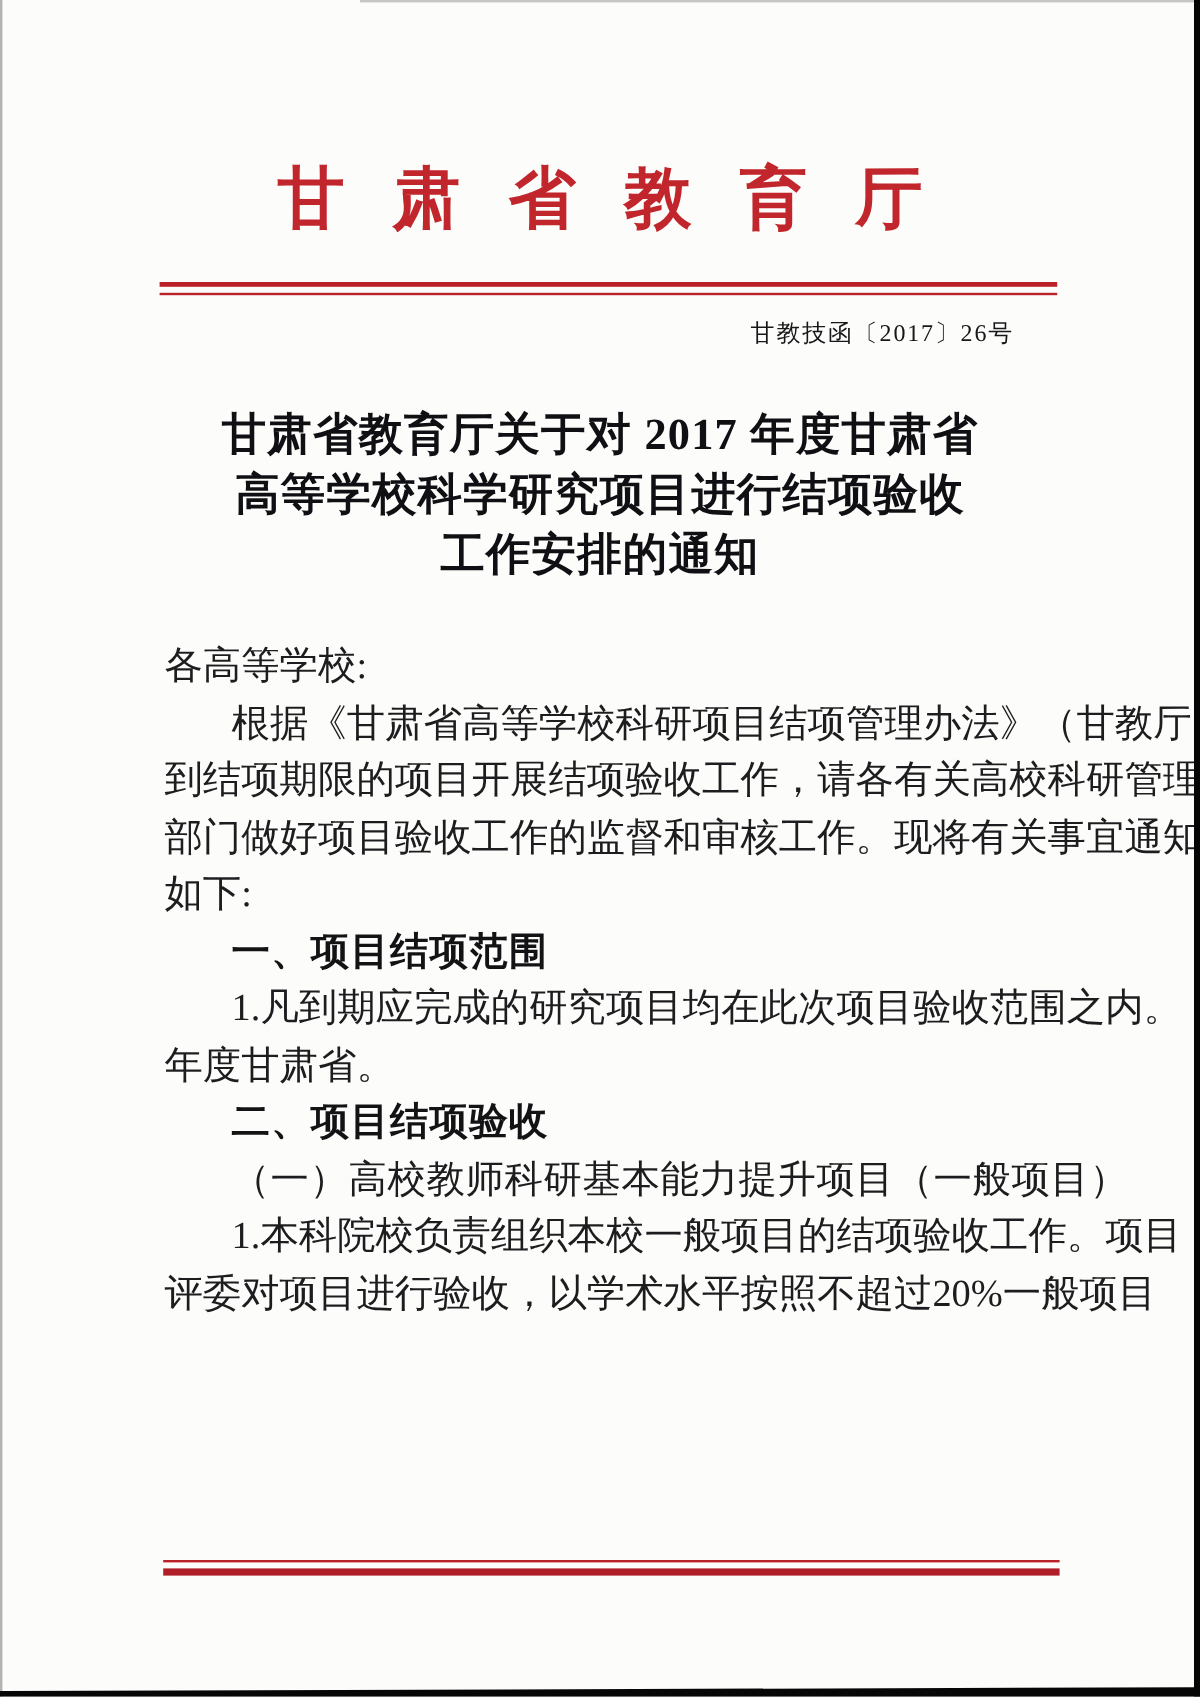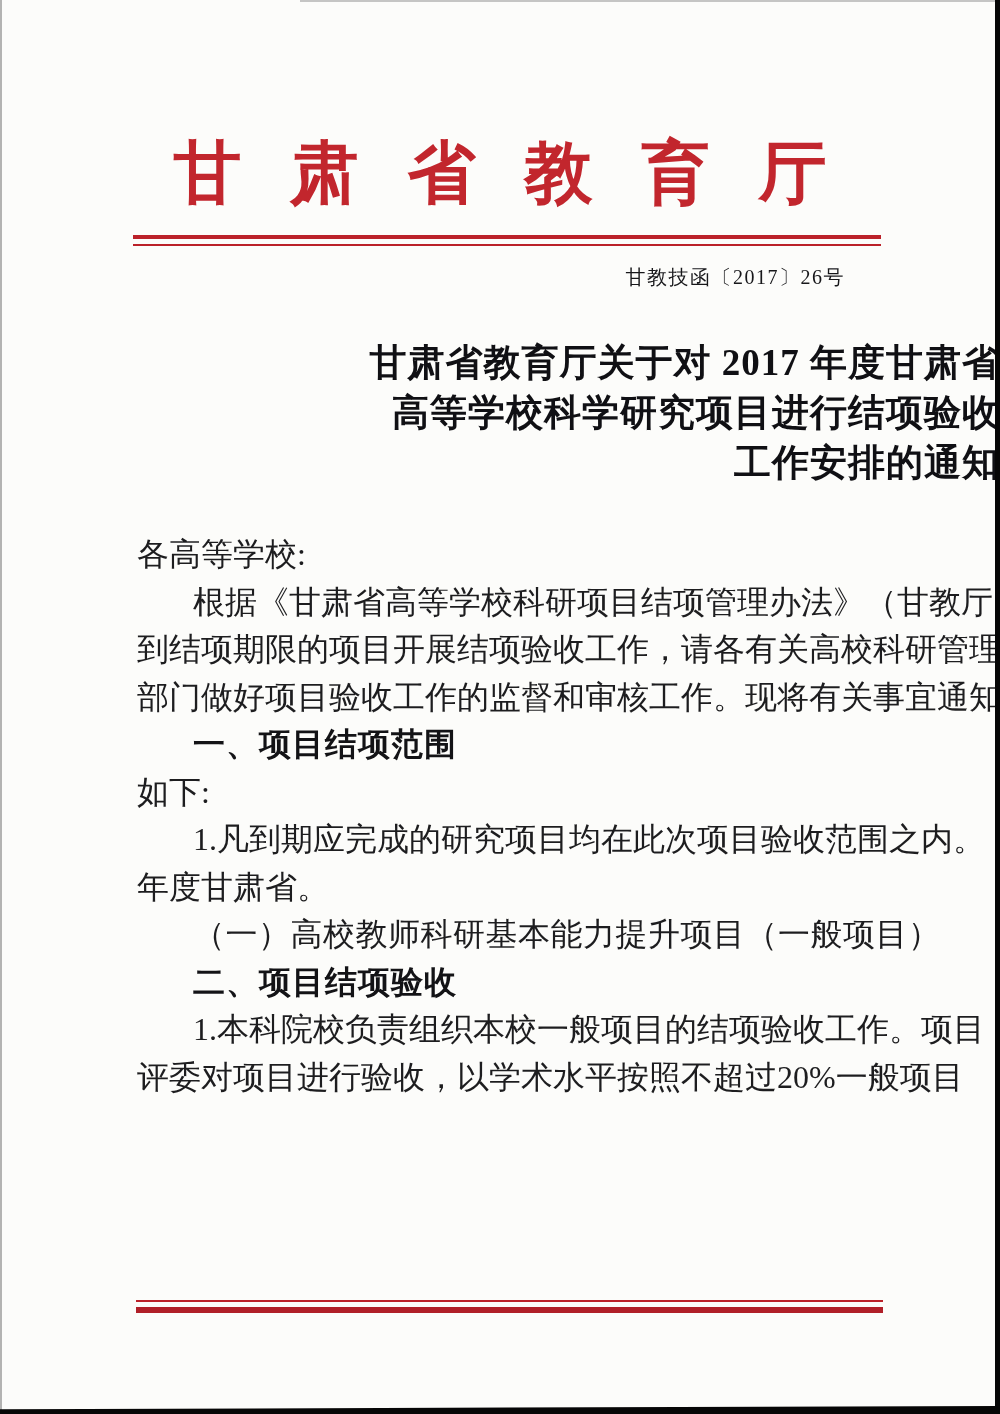--- a/index.html
+++ b/index.html
@@ -9,37 +9,37 @@
     margin:0 auto;
     background:#fcfcfa;
     overflow:hidden;
     font-family:"Liberation Serif","DejaVu Serif",serif;
     color:#1d1d1f;
   }
   
   .agency{
     position:absolute;top:128px;left:0;width:100%;
     text-align:center;white-space:nowrap;
-    color:#c2262d;font-size:68px;font-weight:700;
+    color:#c2262d;font-size:56px;font-weight:700;
     letter-spacing:0.72em;text-indent:0.72em;
   }
   .rule{position:absolute;left:133px;width:748px;background:#bb2129;}
   .rule-head-thick{top:235px;height:4px;}
   .rule-head-thin{top:244px;height:2px;}
   .rule-foot-thin{top:1300px;height:2px;left:136px;width:747px;}
   .rule-foot-thick{top:1307px;height:6px;left:136px;width:747px;background:#b01f28;}
   
   .doc-number{
     position:absolute;top:264px;right:155px;
     font-size:20px;letter-spacing:1.5px;color:#17171a;
   }
   
   .title{
     position:absolute;top:338px;left:0;width:100%;
-    text-align:right;font-size:37px;line-height:50px;
+    text-align:center;font-size:37px;line-height:50px;
     font-weight:700;letter-spacing:1px;color:#101014;
   }
   
   .body-block{
     position:absolute;top:531px;left:137px;width:730px;
     font-size:32px;line-height:47.5px;
   }
   .line{white-space:nowrap;}
   .ind{text-indent:56px;}
   .hd{
@@ -68,26 +68,26 @@
     <div>甘肃省教育厅关于对 2017 年度甘肃省</div>
     <div>高等学校科学研究项目进行结项验收</div>
     <div>工作安排的通知</div>
   </div>
 
   <div class="body-block">
     <div class="line">各高等学校:</div>
     <div class="line ind">根据《甘肃省高等学校科研项目结项管理办法》（甘教厅</div>
     <div class="line">到结项期限的项目开展结项验收工作，请各有关高校科研管理</div>
     <div class="line">部门做好项目验收工作的监督和审核工作。现将有关事宜通知</div>
+    <div class="line">如下:</div>
     <div class="line ind hd">一、项目结项范围</div>
-    <div class="line">如下:</div>
     <div class="line ind">1.凡到期应完成的研究项目均在此次项目验收范围之内。</div>
     <div class="line">年度甘肃省。</div>
+    <div class="line ind hd">二、项目结项验收</div>
     <div class="line ind kai">（一）高校教师科研基本能力提升项目（一般项目）</div>
-    <div class="line ind hd">二、项目结项验收</div>
     <div class="line ind">1.本科院校负责组织本校一般项目的结项验收工作。项目</div>
     <div class="line">评委对项目进行验收，以学术水平按照不超过20%一般项目</div>
   </div>
 
   <div class="rule rule-foot-thin"></div>
   <div class="rule rule-foot-thick"></div>
 
   <div class="edge-top"></div>
   <div class="edge-left"></div>
   <div class="edge-right"></div>

